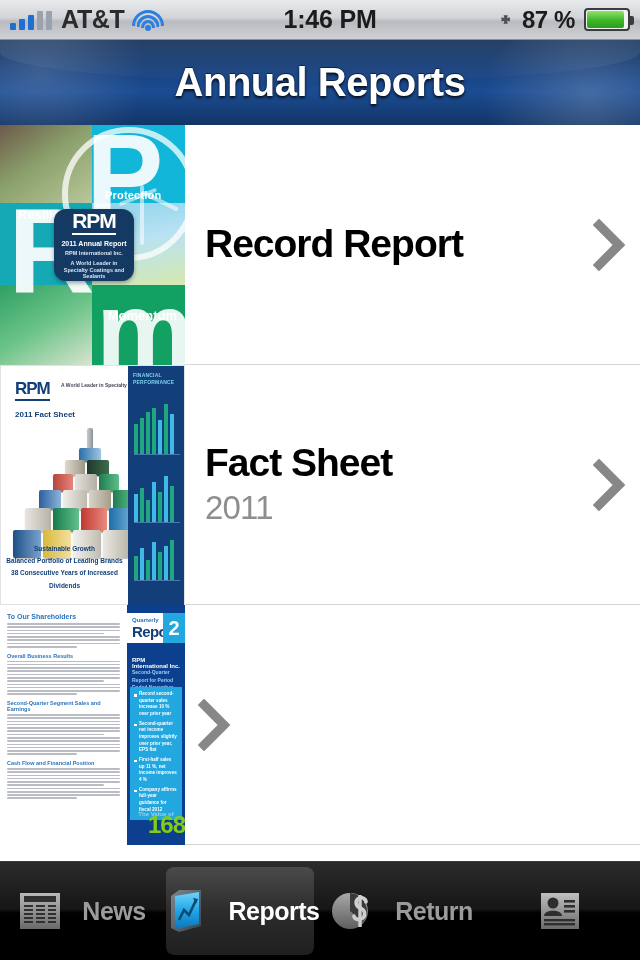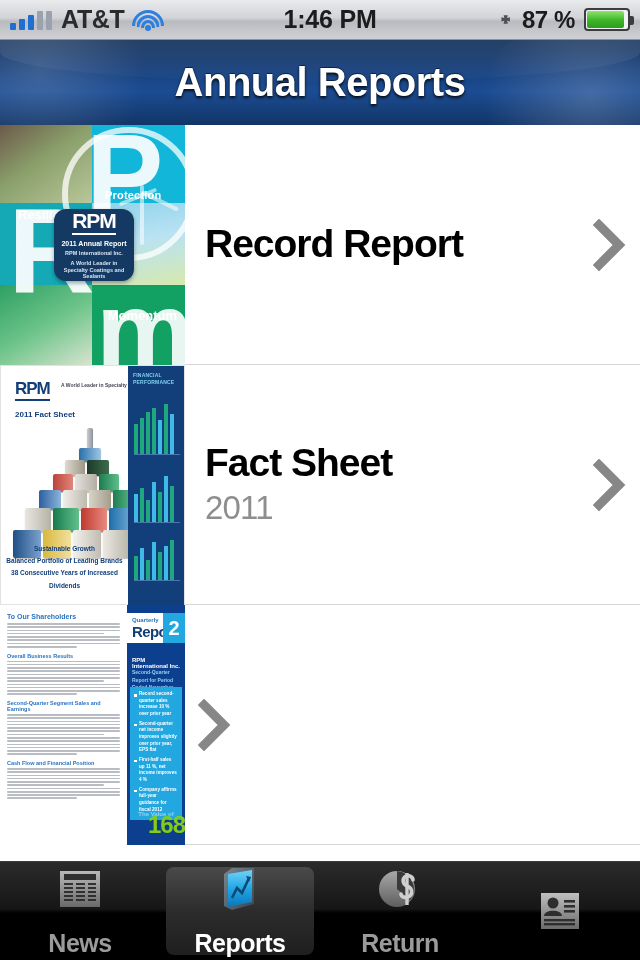--- a/index.html
+++ b/index.html
@@ -133,21 +133,21 @@
   .qr .cv-box{position:absolute;left:3px;right:3px;top:82px;background:#22a7e0;padding:4px;box-sizing:border-box;}
   .qr .cv-box div{font-size:4.6px;color:#fff;font-weight:bold;line-height:1.45;margin-bottom:3px;padding-left:5px;position:relative;}
   .qr .cv-box div:before{content:"";position:absolute;left:0;top:3px;width:2.5px;height:2.5px;background:#fff;}
   .qr .cv-val{position:absolute;left:0;right:0;bottom:28px;text-align:center;font-size:6px;color:#8fd3f4;font-weight:bold;}
   .qr .cv-168{position:absolute;left:0;right:0;bottom:6px;text-align:right;font-size:24px;color:#84cc16;font-weight:bold;letter-spacing:-1px;}
 
   
   .tabbar{position:absolute;left:0;bottom:0;width:640px;height:98px;
     background:linear-gradient(to bottom,#2b2b2b 0%,#161616 48%,#000000 52%,#000000 100%);
     border-top:1px solid #3b3b3b;display:flex;}
-  .tab{flex:1;display:flex;flex-direction:column;align-items:center;justify-content:center;gap:16px;position:relative;}
+  .tab{flex:1;display:flex;flex-direction:row;align-items:center;justify-content:center;gap:16px;position:relative;}
   .tab .tabbg{position:absolute;left:6px;right:6px;top:5px;bottom:5px;border-radius:8px;
     background:linear-gradient(to bottom,#4a4a4a,#2c2c2c 50%,#1f1f1f);}
   .tab .ico{position:relative;z-index:2;width:52px;height:48px;display:flex;align-items:center;justify-content:center;}
   .tab .lbl{position:relative;z-index:2;font-size:25px;font-weight:bold;color:#9b9b9b;letter-spacing:-0.5px;}
   .tab.sel .lbl{color:#ffffff;}
 </style>
 </head>
 <body>
 
 <div class="phone">

